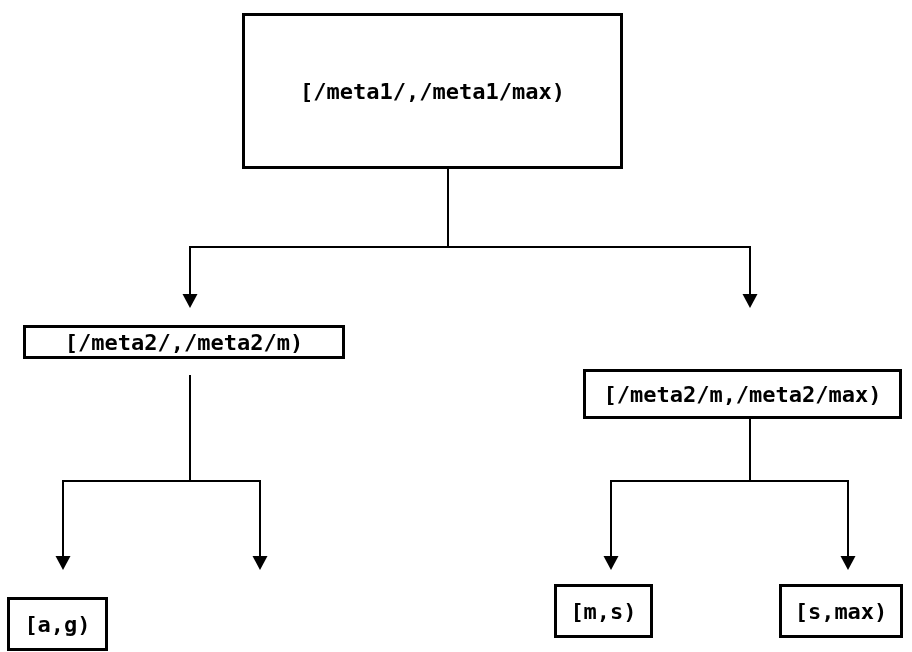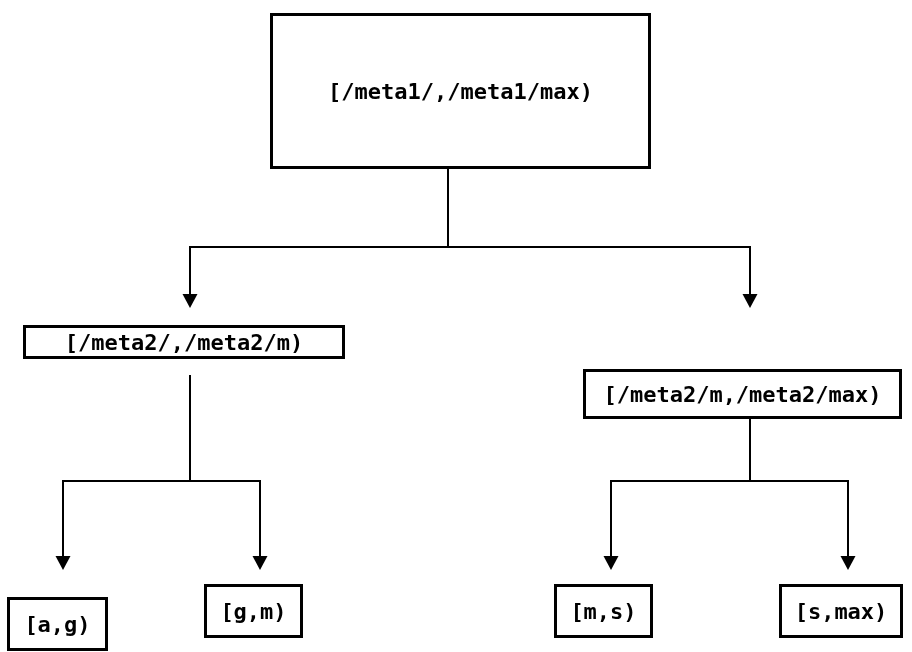--- a/index.html
+++ b/index.html
@@ -21,21 +21,21 @@
     background: #ffffff;
     color: #000000;
     display: flex;
     align-items: center;
     justify-content: center;
     font-family: "DejaVu Sans Mono", "Liberation Mono", monospace;
     font-weight: bold;
     font-size: 22px;
     white-space: nowrap;
   }
-  #node-root      { left: 270px; top: 13px;  width: 381px; height: 156px; }
+  #node-root      { left: 242px; top: 13px;  width: 381px; height: 156px; }
   #node-left      { left: 23px;  top: 325px; width: 322px; height: 34px; }
   #node-right     { left: 583px; top: 325px; width: 319px; height: 50px; margin-top: 44px; }
   #node-leaf-ag   { left: 7px;   top: 584px; width: 101px; height: 54px; margin-top: 13px; }
   #node-leaf-gm   { left: 204px; top: 584px; width: 99px;  height: 54px; }
   #node-leaf-ms   { left: 554px; top: 584px; width: 99px;  height: 54px; }
   #node-leaf-smax { left: 779px; top: 584px; width: 124px; height: 54px; }
   svg.edges {
     position: absolute;
     left: 0;
     top: 0;
@@ -98,23 +98,20 @@
   </div>
 
   <div class="node" id="node-right">
     <span>[/meta2/m,/meta2/max)</span>
   </div>
 
   <div class="node" id="node-leaf-ag">
     <span>[a,g)</span>
   </div>
 
-  <div class="node" id="node-leaf-gm">
-    <span>[g,m)</span>
-  </div>
 
   <div class="node" id="node-leaf-ms">
     <span>[m,s)</span>
   </div>
 
   <div class="node" id="node-leaf-smax">
     <span>[s,max)</span>
   </div>
 
 </div>

